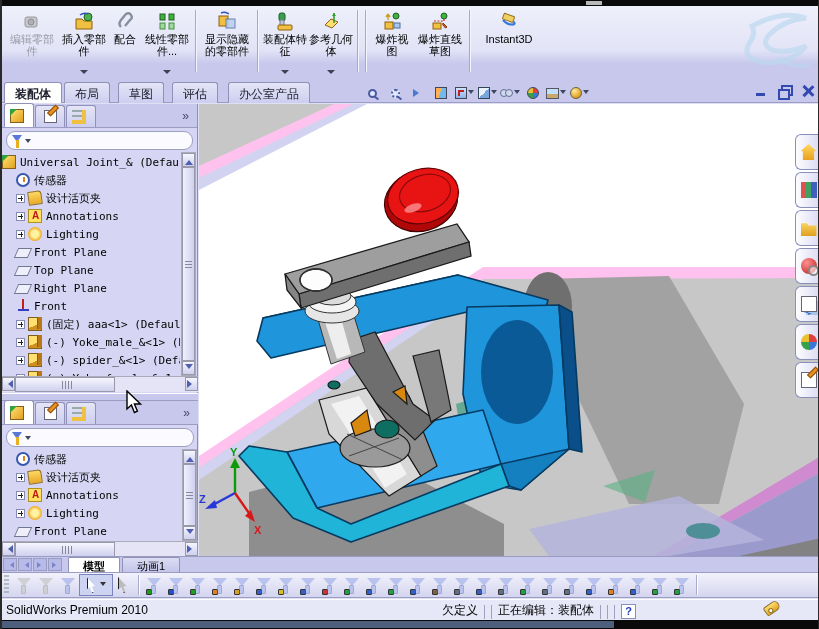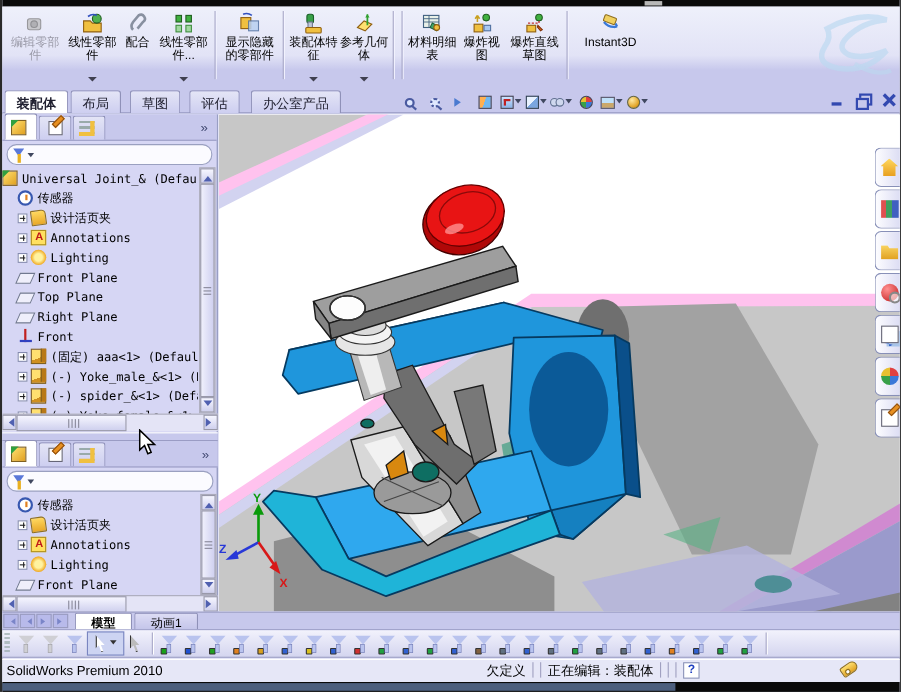--- a/index.html
+++ b/index.html
@@ -125,21 +125,21 @@
 .fn::after{content:"";position:absolute;left:6.5px;top:10px;width:3px;height:7px;background:#b9c3ee;box-shadow:0 0 0 .5px #6a74b0}
 .fn.gray::before{border-top-color:#cfcfd4}.fn.gray::after{background:#cfcfd4;box-shadow:0 0 0 .5px #9a9aa0}
 .fn .acc{position:absolute;left:0;bottom:0;width:6px;height:6px;border:1px solid #333;border-radius:1px}
 .cursor-ic{width:12px;height:16px;background:#fff;border:1px solid #222;clip-path:polygon(0 0,0 78%,28% 62%,48% 100%,62% 94%,44% 58%,72% 58%)}
 .cursor-ic.gray{background:#bbb}
 .fsep{width:2px;height:20px;margin:0 3px;border-left:1px solid #a8a8c8;border-right:1px solid #fff}
 .fdrop2{width:0;height:0;border:3px solid transparent;border-top:4px solid #333;margin-left:1px}
 
 #statusbar{position:absolute;left:0;top:599px;width:100%;height:21px;background:#e6e7f7;border-top:1px solid #fff;font-size:12px;color:#000;display:flex;align-items:center}
 #statusbar .prod{margin-left:4px}
-#statusbar .mid{position:absolute;left:440px;display:flex;align-items:flex-start;gap:6px}
+#statusbar .mid{position:absolute;left:440px;display:flex;align-items:flex-end;gap:6px}
 .ssep{width:1px;height:14px;background:#a0a0c0}
 .helpbox{width:15px;height:15px;background:#fff;border:1px solid #8890b8;color:#2040c0;font-weight:bold;font-size:11px;display:flex;align-items:center;justify-content:center}
 .tagic{position:absolute;right:38px;top:3px;width:16px;height:10px;background:linear-gradient(#ffe070,#e0a020);border:1px solid #907020;border-radius:2px 5px 5px 2px;transform:rotate(-35deg)}
 .tagic::after{content:"";position:absolute;left:2px;top:3px;width:3px;height:3px;border-radius:50%;background:#fff;border:1px solid #907020}
 
 #bottomstrip{position:absolute;left:0;top:620px;width:100%;height:9px;background:#0a0a0a}
 #bottomstrip .bar{position:absolute;left:0;top:1px;width:612px;height:7px;background:#4d5f7d}
 
 #cursor{position:absolute;left:124px;top:390px;z-index:50}
 
@@ -165,21 +165,21 @@
       <span class="tlabel">编辑零部件</span>
     </div>
     <div class="tbtn" style="width:48px">
       <span class="tico">
           <svg class="mi" viewBox="0 0 20 20">
             <path d="M2 8 L8 8 L10 10 L18 10 L18 18 L2 18 Z" fill="#f0c040" stroke="#906010"></path>
             <circle cx="14" cy="6" r="4" fill="#50b050" stroke="#206020"></circle>
             <path d="M6 4 Q10 1 14 3" fill="none" stroke="#3050c0" stroke-width="1.5"></path>
           </svg>
         </span>
-      <span class="tlabel">线性零部件</span>
+      <span class="tlabel">插入零部件</span>
       <span class="tarrow"></span>
     </div>
     <div class="tbtn" style="width:34px">
       <span class="tico">
           <svg class="mi" viewBox="0 0 20 20">
             <path d="M6 16 Q3 13 6 9 L11 3 Q14 1 16 4 Q18 7 15 9 L10 15" fill="none" stroke="#8890a0" stroke-width="2.4"></path>
           </svg>
         </span>
       <span class="tlabel">配合</span>
     </div>
@@ -224,31 +224,20 @@
             <path d="M4 14 L10 8 L17 11 L11 17 Z" fill="#ffe070" stroke="#906010"></path>
             <path d="M13 2 L13 12" stroke="#30a030" stroke-width="1.6"></path>
             <path d="M13 2 l2 3 h-4 Z" fill="#30a030"></path>
           </svg>
         </span>
       <span class="tlabel">参考几何体</span>
       <span class="tarrow"></span>
     </div>
     <div class="tsep"></div>
     <div class="tsep"></div>
-    <div class="tbtn" style="width:46px">
-      <span class="tico">
-          <svg class="mi" viewBox="0 0 20 20">
-            <rect x="2" y="3" width="14" height="11" fill="#e8f0e8" stroke="#406080"></rect>
-            <path d="M2 6 h14 M2 9 h14 M7 3 v11" stroke="#406080" stroke-width=".8"></path>
-            <path d="M10 10 l6 3 -2 4 -6-3Z" fill="#40a868" stroke="#206040"></path>
-            <circle cx="14" cy="14" r="2.6" fill="#f0c040" stroke="#906010"></circle>
-          </svg>
-        </span>
-      <span class="tlabel">材料明细表</span>
-    </div>
     <div class="tbtn" style="width:44px">
       <span class="tico">
           <svg class="mi" viewBox="0 0 20 20">
             <rect x="3" y="11" width="8" height="7" fill="#f0c040" stroke="#906010"></rect>
             <rect x="12" y="12" width="6" height="5" fill="#a8c8f0" stroke="#5070a0"></rect>
             <circle cx="14" cy="5" r="3" fill="#40b040" stroke="#206020"></circle>
             <path d="M6 9 L6 3 M6 3 l-2 3 M6 3 l2 3" stroke="#c8a020" stroke-width="1.4" fill="none"></path>
           </svg>
         </span>
       <span class="tlabel">爆炸视图</span>

